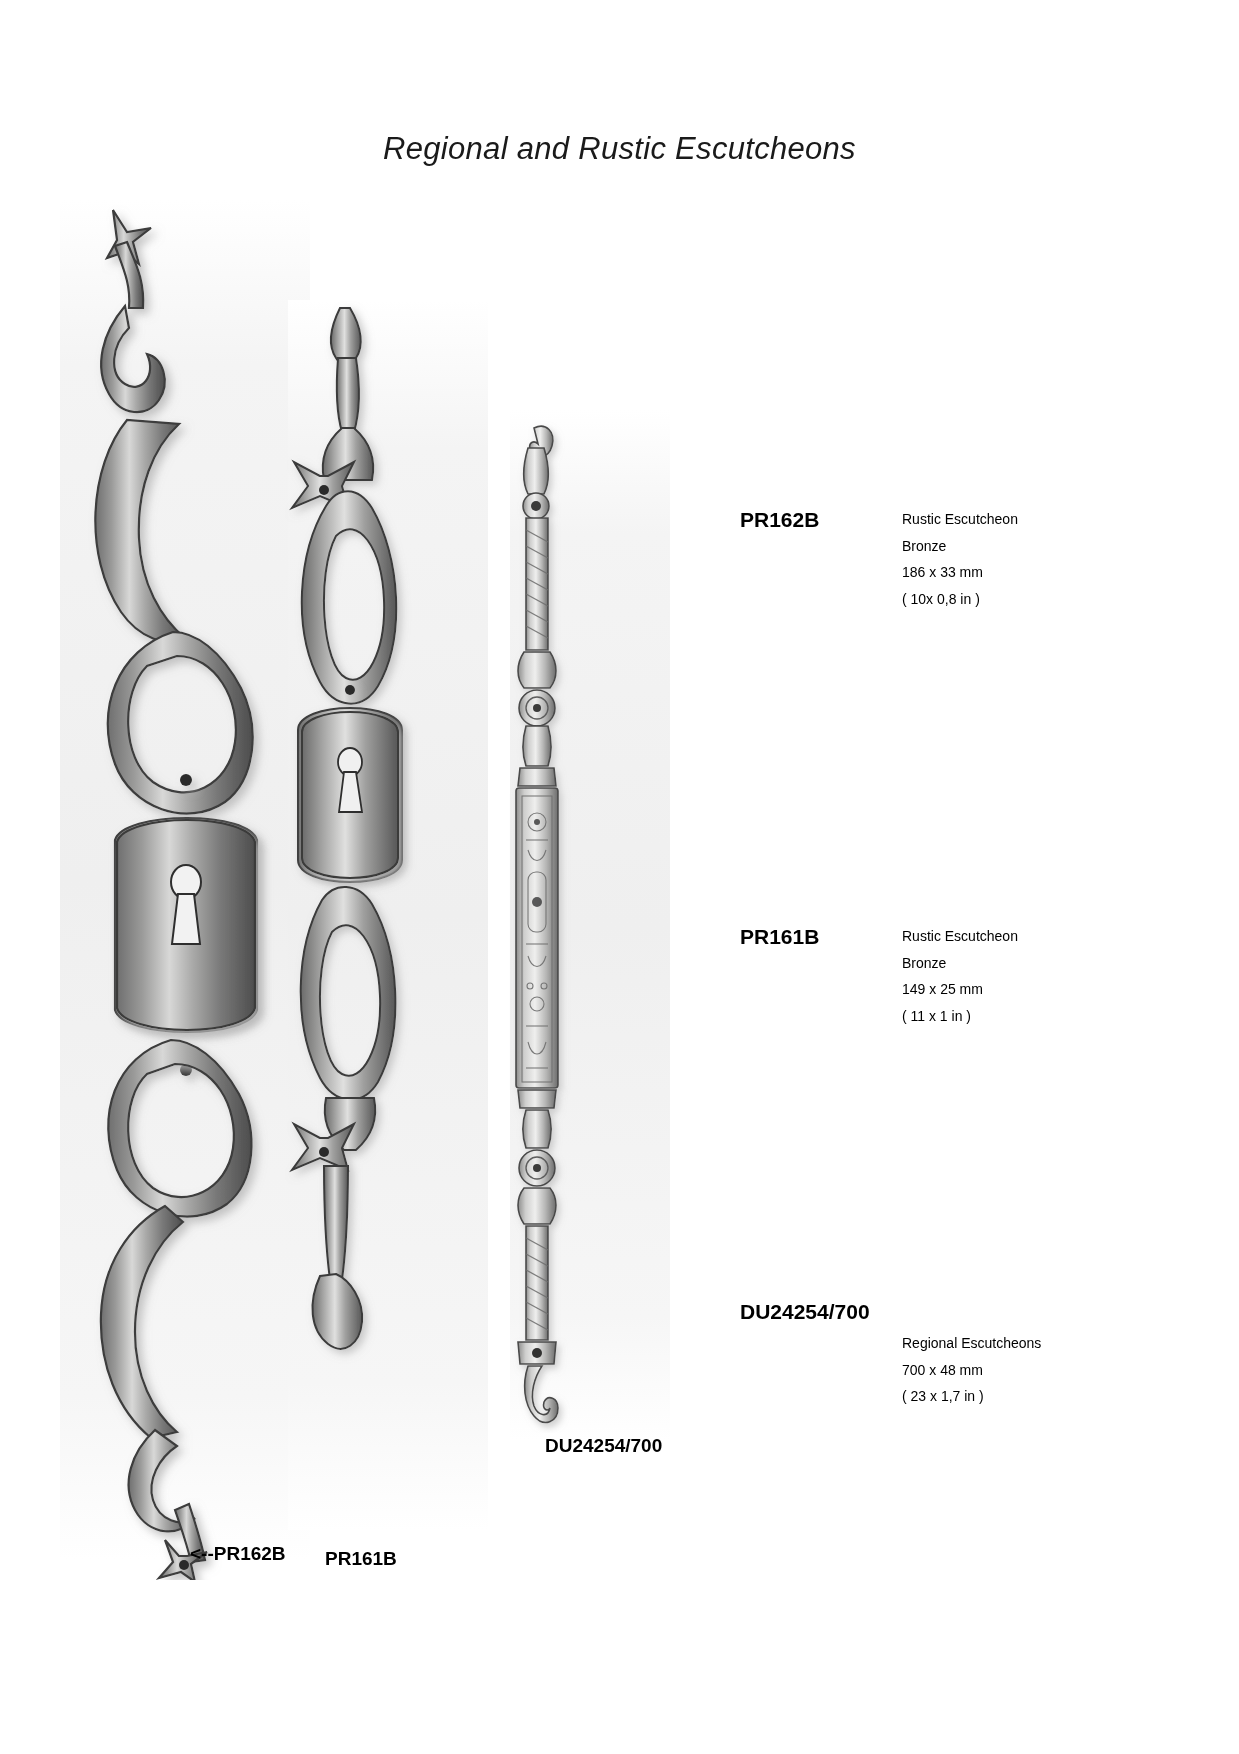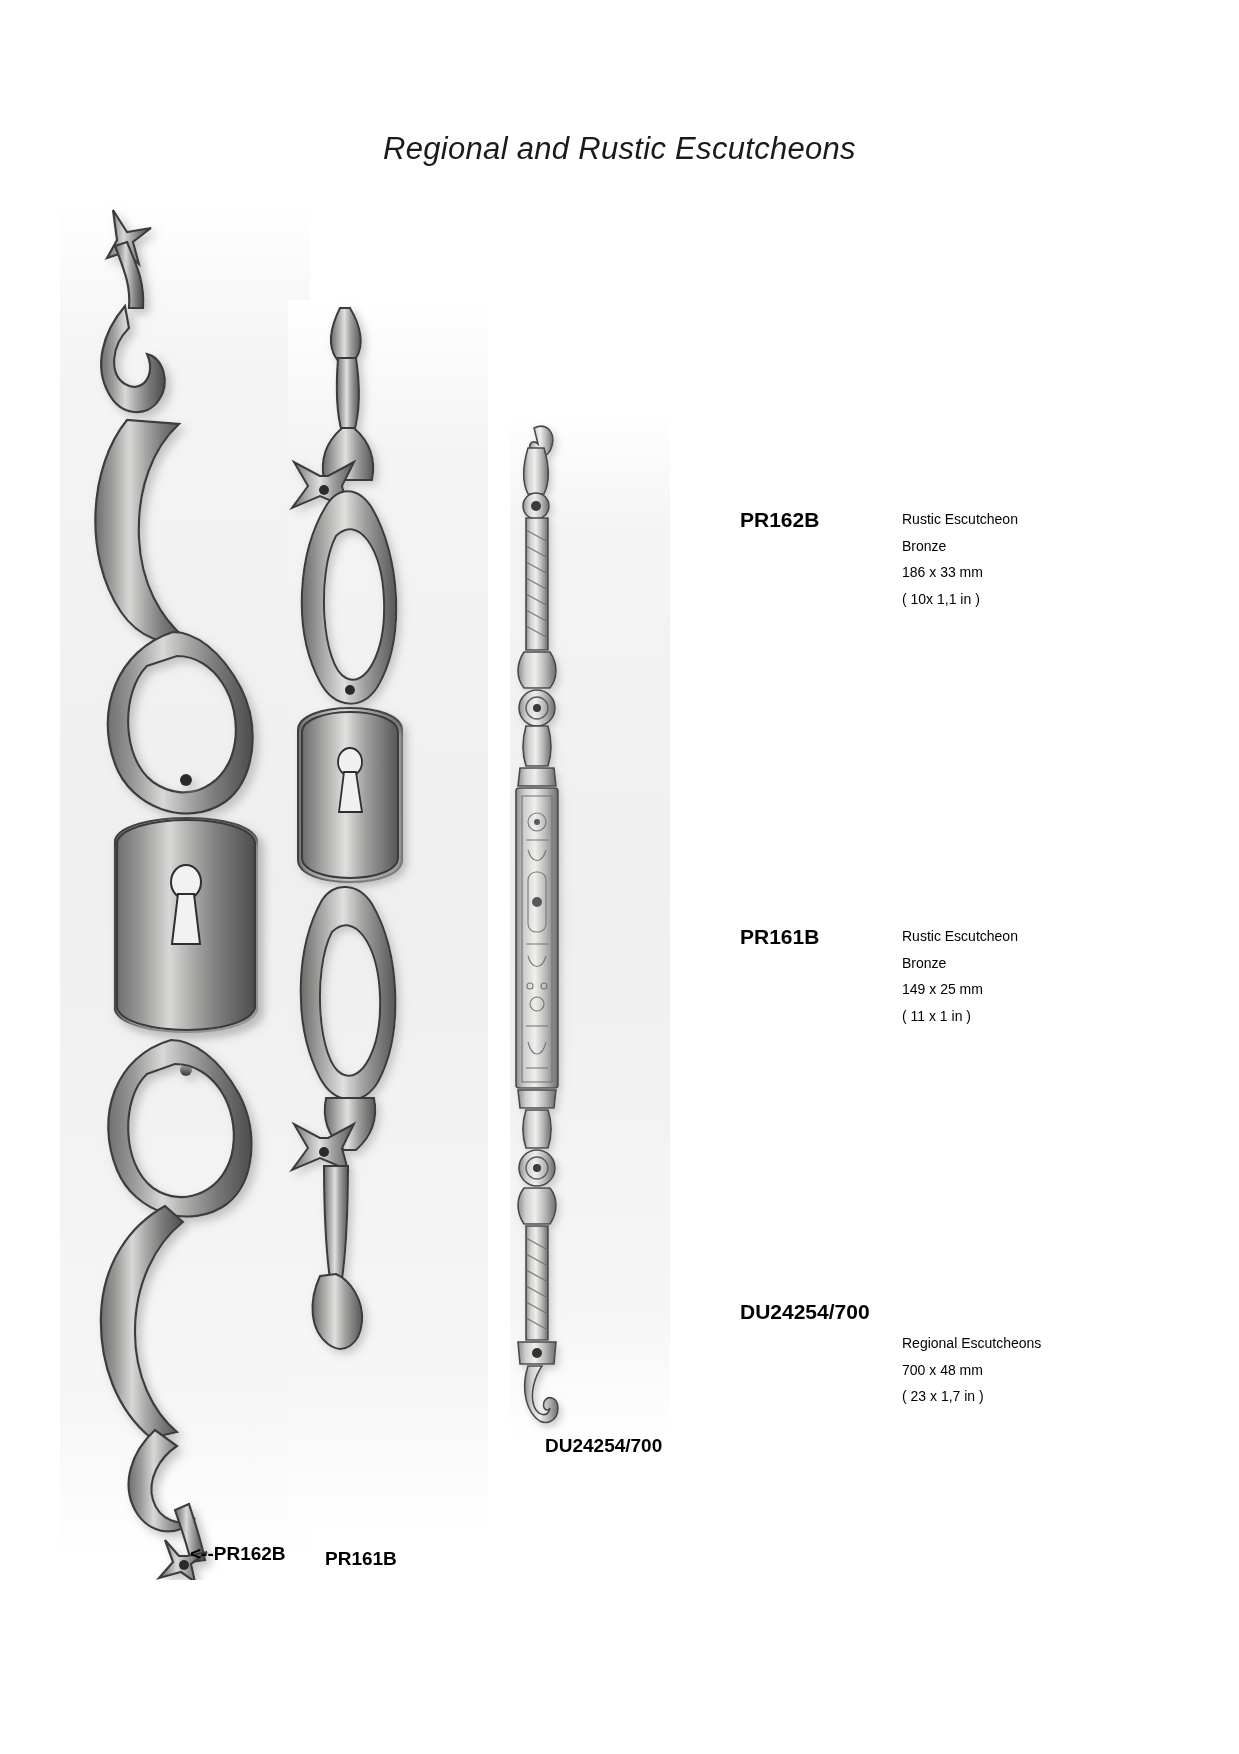--- a/index.html
+++ b/index.html
@@ -333,21 +333,21 @@
 </svg>
 
 <div class="photo-caption" style="left:545px; top:1435px;">DU24254/700</div>
 
 <div class="spec" id="spec-0">
   <div class="code">PR162B</div>
   <div class="desc">
     <div>Rustic Escutcheon</div>
     <div>Bronze</div>
     <div>186 x 33 mm</div>
-    <div>( 10x 1,1 in )</div>
+    <div>( 10x 0,8 in )</div>
   </div>
 </div>
 
 <div class="spec" id="spec-1">
   <div class="code">PR161B</div>
   <div class="desc">
     <div>Rustic Escutcheon</div>
     <div>Bronze</div>
     <div>149 x 25 mm</div>
     <div>( 11 x 1 in )</div>

